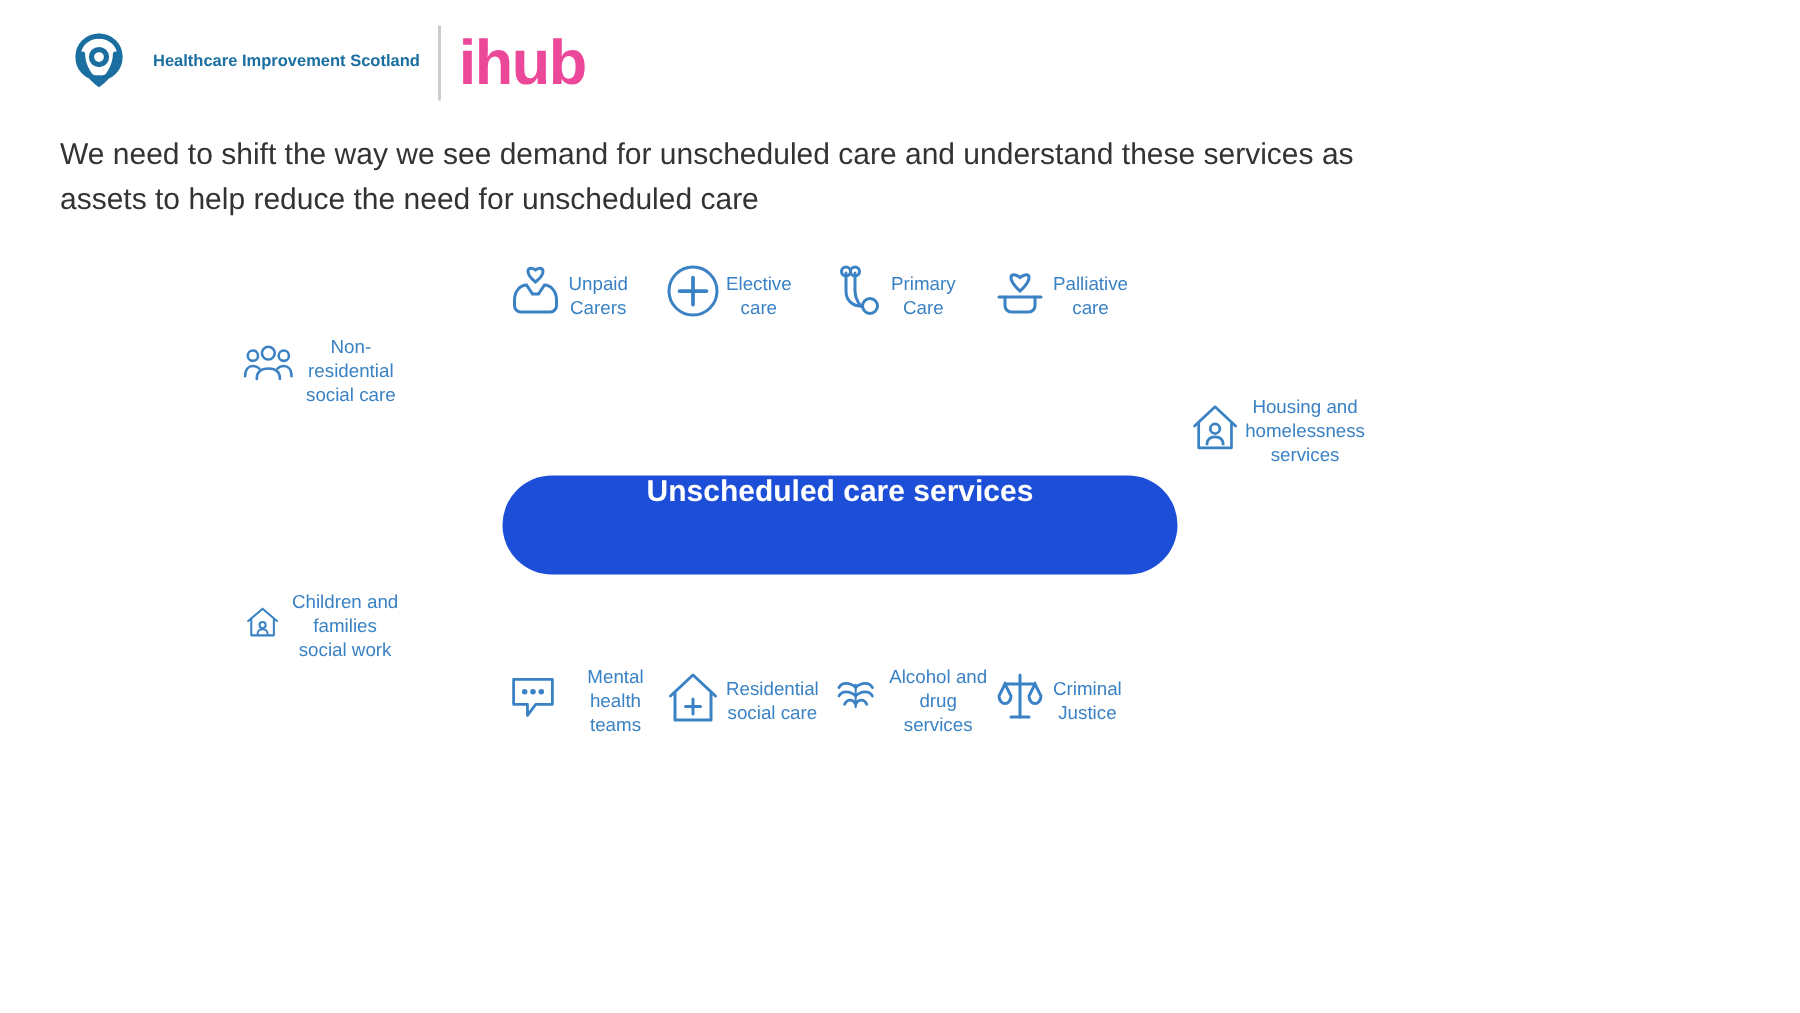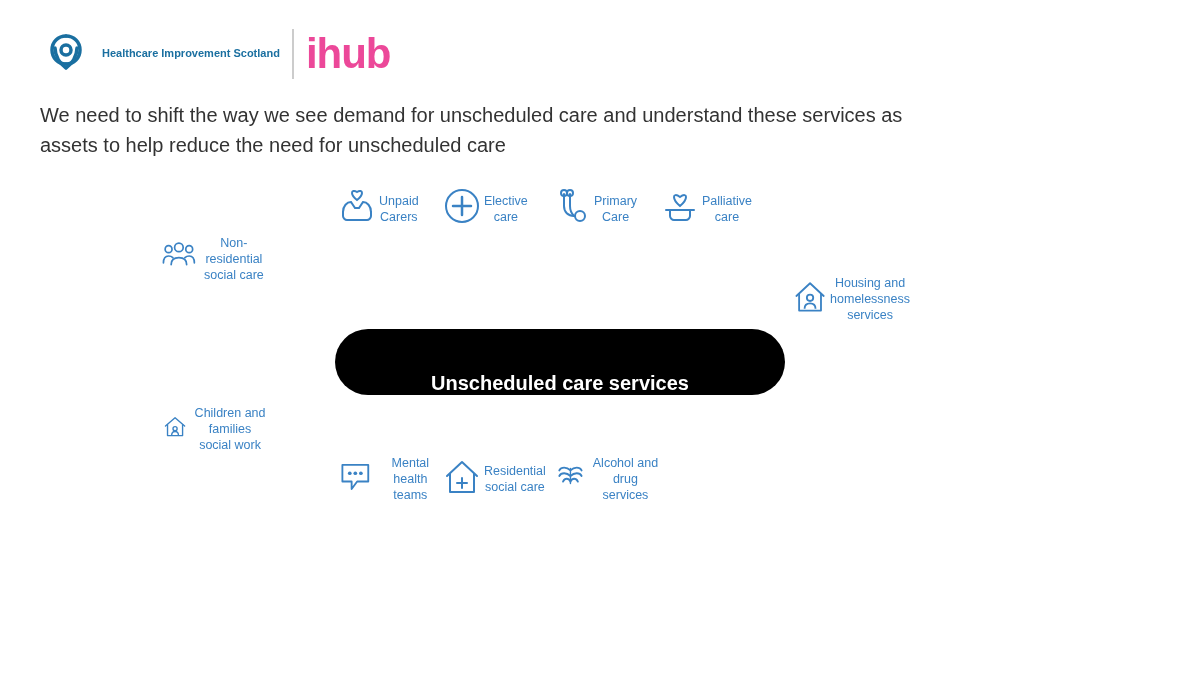--- a/index.html
+++ b/index.html
@@ -9,21 +9,21 @@
       background: #ffffff;
       font-family: Arial, sans-serif;
       overflow: hidden;
       position: relative;
     }
 
     .page-container {
       width: 1200px;
       height: 675px;
       background: #fff;
-      padding: 28px 40px;
+      padding: 16px 40px;
     }
 
     
     .header {
       display: flex;
       align-items: center;
       margin-bottom: 20px;
     }
     .logo-area {
       display: flex;
@@ -77,24 +77,24 @@
       height: 370px;
     }
 
     
     .center-btn {
       position: absolute;
       left: 175px;
       top: 145px;
       width: 450px;
       height: 66px;
-      background: #000000;
+      background: #1d4ed8;
       border-radius: 33px;
       display: flex;
-      align-items: flex-end;
+      align-items: flex-start;
       justify-content: center;
       color: #fff;
       font-size: 20px;
       font-weight: bold;
     }
 
     
     .service-item {
       position: absolute;
       display: flex;
@@ -286,17 +286,29 @@
 
           <path d="M10 16 C12 12 18 12 22 16 C26 12 32 12 34 16" stroke="#3a82c4" stroke-width="2" stroke-linecap="round"></path>
           <path d="M10 22 C12 18 18 18 22 22 C26 18 32 18 34 22" stroke="#3a82c4" stroke-width="2" stroke-linecap="round"></path>
           <path d="M14 28 C16 24 20 24 22 28 C24 24 28 24 30 28" stroke="#3a82c4" stroke-width="2" stroke-linecap="round"></path>
           <line x1="22" y1="14" x2="22" y2="30" stroke="#3a82c4" stroke-width="1.5" stroke-linecap="round"></line>
         </svg>
         <span class="label" style="white-space:pre-line;">Alcohol and
 drug services</span>
       </div>
 
+      <div class="service-item item-criminal">
+        <svg class="svg-icon" viewBox="0 0 44 44" fill="none" xmlns="http://www.w3.org/2000/svg">
+
+          <line x1="22" y1="8" x2="22" y2="36" stroke="#3a82c4" stroke-width="2" stroke-linecap="round"></line>
+          <line x1="12" y1="14" x2="32" y2="14" stroke="#3a82c4" stroke-width="2" stroke-linecap="round"></line>
+          <path d="M12 14 L8 22 C8 25 10 27 12 27 C14 27 16 25 16 22 Z" stroke="#3a82c4" stroke-width="2" fill="none"></path>
+          <path d="M32 14 L28 22 C28 25 30 27 32 27 C34 27 36 25 36 22 Z" stroke="#3a82c4" stroke-width="2" fill="none"></path>
+          <line x1="16" y1="36" x2="28" y2="36" stroke="#3a82c4" stroke-width="2" stroke-linecap="round"></line>
+        </svg>
+        <span class="label" style="white-space:pre-line;">Criminal
+Justice</span>
+      </div>
 
     </div>
   </div>
 
 </div>
 
 </body></html>

